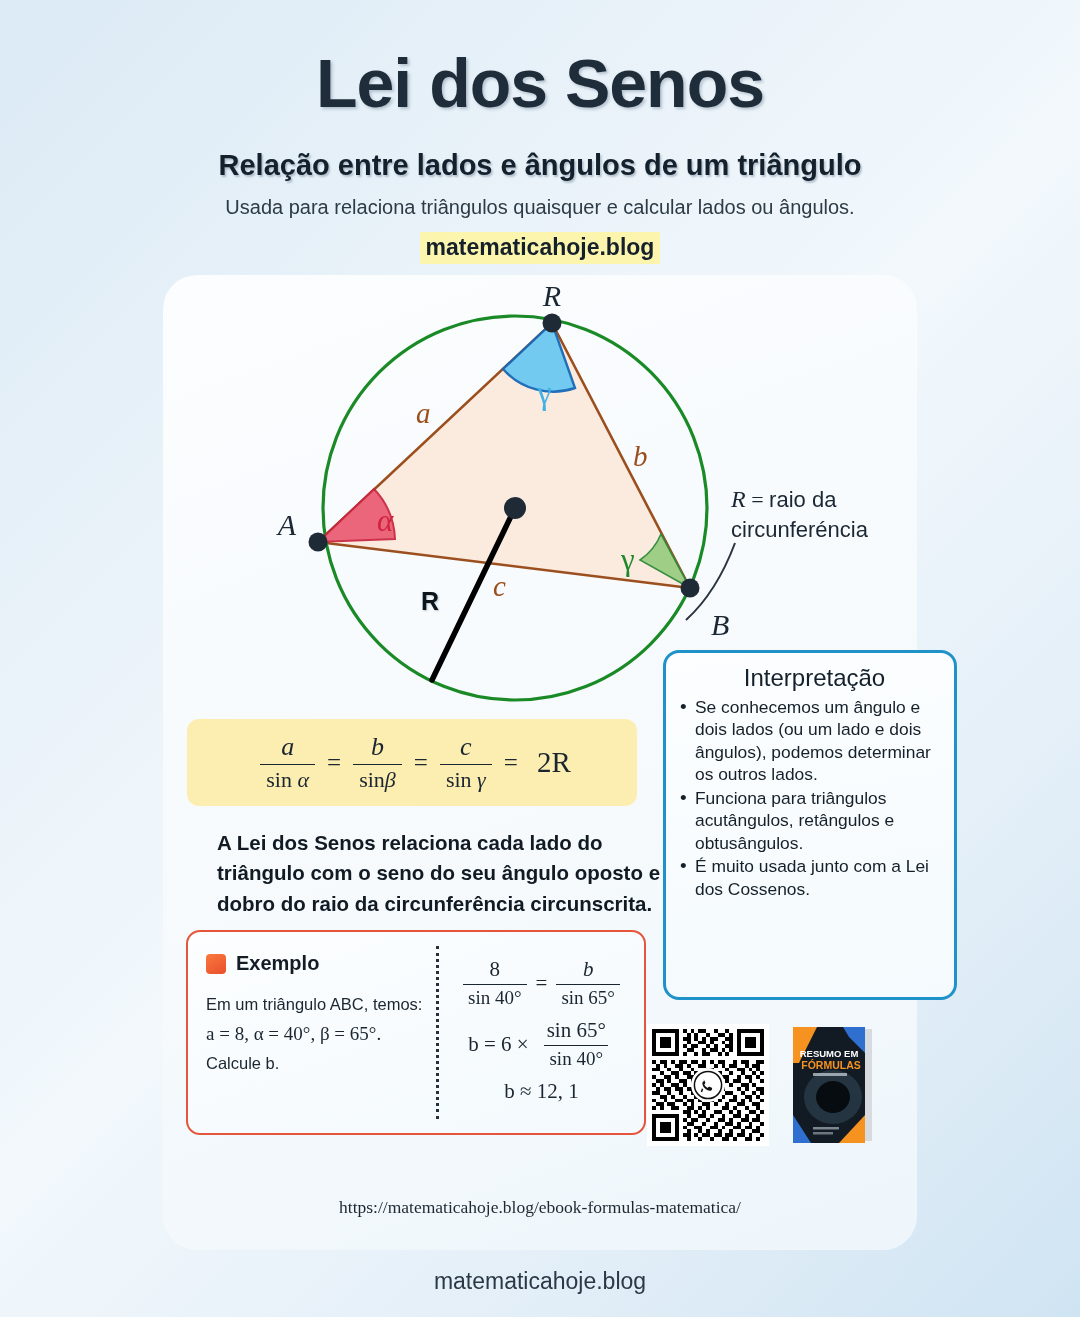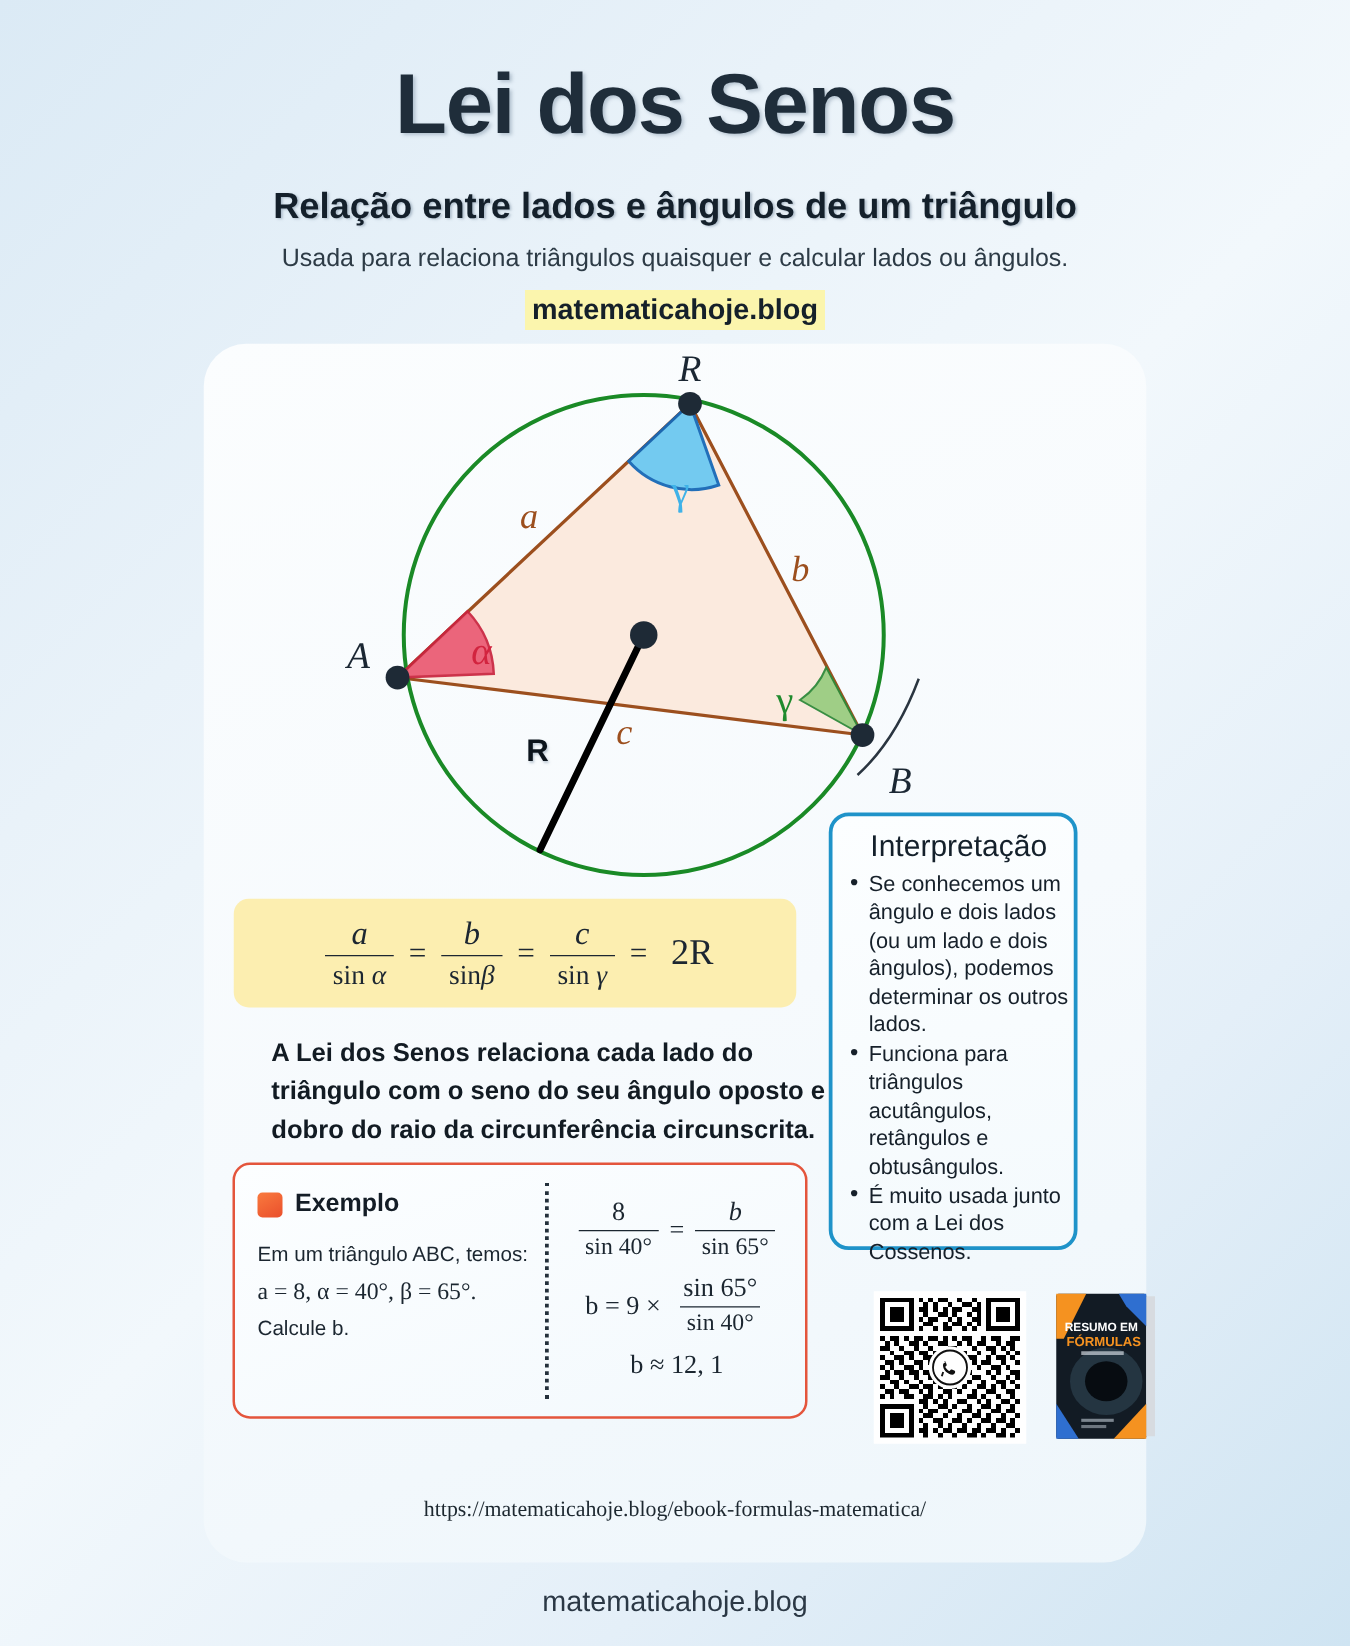--- a/index.html
+++ b/index.html
@@ -148,42 +148,42 @@
   .sm-frac { display: inline-flex; flex-direction: column; align-items: center; }
   .sm-frac .num { font-size: 21px; padding: 0 9px 2px; }
   .sm-frac .den { font-size: 19px; border-top: 1.6px solid #1b2630; padding: 2px 5px 0; }
   .rline { display: flex; align-items: center; gap: 9px; font-size: 21px; }
 
   
   .interp {
     position: absolute;
     left: 500px;
     top: 375px;
-    width: 199px;
+    width: 294px;
     height: 350px;
     border: 3px solid #1f93c9;
     border-radius: 16px;
     background: linear-gradient(170deg,#fcfeff,#f4fafd);
     padding: 11px 3px 10px 12px;
   }
   .interp h3 {
     font-size: 24px; font-weight: 400; color: #14202b;
     text-align: center; margin-bottom: 4px;
   }
   .interp ul { list-style: none; }
   .interp li {
     font-size: 17.4px; color: #16202a; line-height: 1.29;
     padding-left: 17px; position: relative; margin-bottom: 1px;
   }
   .interp li::before {
     content: "•"; position: absolute; left: 2px; top: -1px; font-size: 19px;
   }
 
   
-  .promo { position: absolute; left: 536px; top: 740px; width: 245px; height: 140px; display: flex; align-items: flex-end; gap: 18px; }
+  .promo { position: absolute; left: 484px; top: 740px; width: 245px; height: 140px; display: flex; align-items: center; gap: 18px; }
   .qr { width: 122px; height: 122px; background: #fff; padding: 5px; }
   .qr-inner { position: relative; width: 112px; height: 112px; }
   .wa {
     position: absolute; left: 50%; top: 50%; transform: translate(-50%,-50%);
     width: 34px; height: 34px; background: #fff; border-radius: 50%;
     display: flex; align-items: center; justify-content: center;
   }
   .book { width: 92px; height: 124px; position: relative; }
 
   
@@ -241,20 +241,24 @@
     <div style="position:absolute;left:253px;top:122px;font-family:'Liberation Serif',serif;font-size:29px;font-style:italic;color:#9c4f1e;">a</div>
     <div style="position:absolute;left:470px;top:165px;font-family:'Liberation Serif',serif;font-size:29px;font-style:italic;color:#9c4f1e;">b</div>
     <div style="position:absolute;left:330px;top:295px;font-family:'Liberation Serif',serif;font-size:29px;font-style:italic;color:#9c4f1e;">c</div>
 
     <div style="position:absolute;left:214px;top:228px;font-family:'Liberation Serif',serif;font-size:31px;font-style:italic;color:#d2243f;">α</div>
     <div style="position:absolute;left:374px;top:100px;font-family:'Liberation Serif',serif;font-size:33px;color:#3fb2e8;">γ</div>
     <div style="position:absolute;left:458px;top:267px;font-family:'Liberation Serif',serif;font-size:31px;color:#1f8a2d;">γ</div>
 
     <div style="position:absolute;left:258px;top:312px;font-size:25px;font-weight:700;color:#0c141c;text-shadow:1px 1px 2px rgba(130,150,170,.5);">R</div>
 
+    <div style="position:absolute;left:568px;top:208px;font-size:22px;color:#1b2733;line-height:1.35;font-family:'Liberation Sans',sans-serif;">
+      <div><span style="font-family:'Liberation Serif',serif;font-style:italic;font-size:24px;">R</span><span style="font-family:'Liberation Serif',serif;">&nbsp;=&nbsp;</span>raio da</div>
+      <div>circunferéncia</div>
+    </div>
   </div>
 
   <div class="formula-box">
     <div class="mrow">
       <span class="frac">
         <span class="num">a</span>
         <span class="den"><span>sin</span> <span class="ital">α</span></span>
       </span>
       <span class="eqs">=</span>
       <span class="frac">
@@ -290,21 +294,21 @@
           <span class="num">8</span>
           <span class="den">sin 40°</span>
         </span>
         <span>=</span>
         <span class="sm-frac">
           <span class="num ital">b</span>
           <span class="den">sin 65°</span>
         </span>
       </div>
       <div class="rline">
-        <span>b = 9 ×</span>
+        <span>b = 6 ×</span>
         <span class="sm-frac">
           <span class="num">sin 65°</span>
           <span class="den">sin 40°</span>
         </span>
       </div>
       <div class="rline">b ≈ 12, 1</div>
     </div>
   </div>
 
   <div class="interp">

